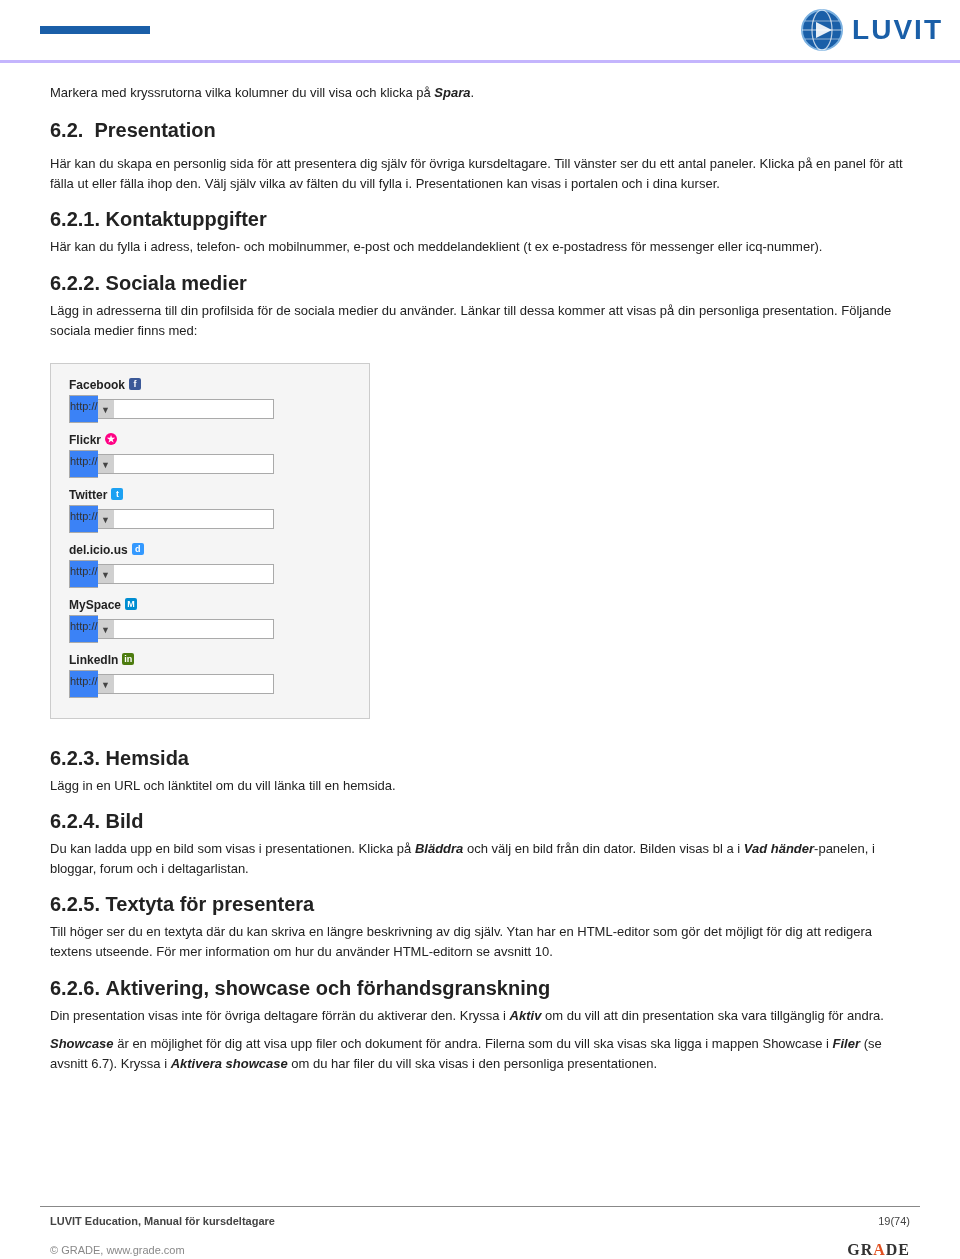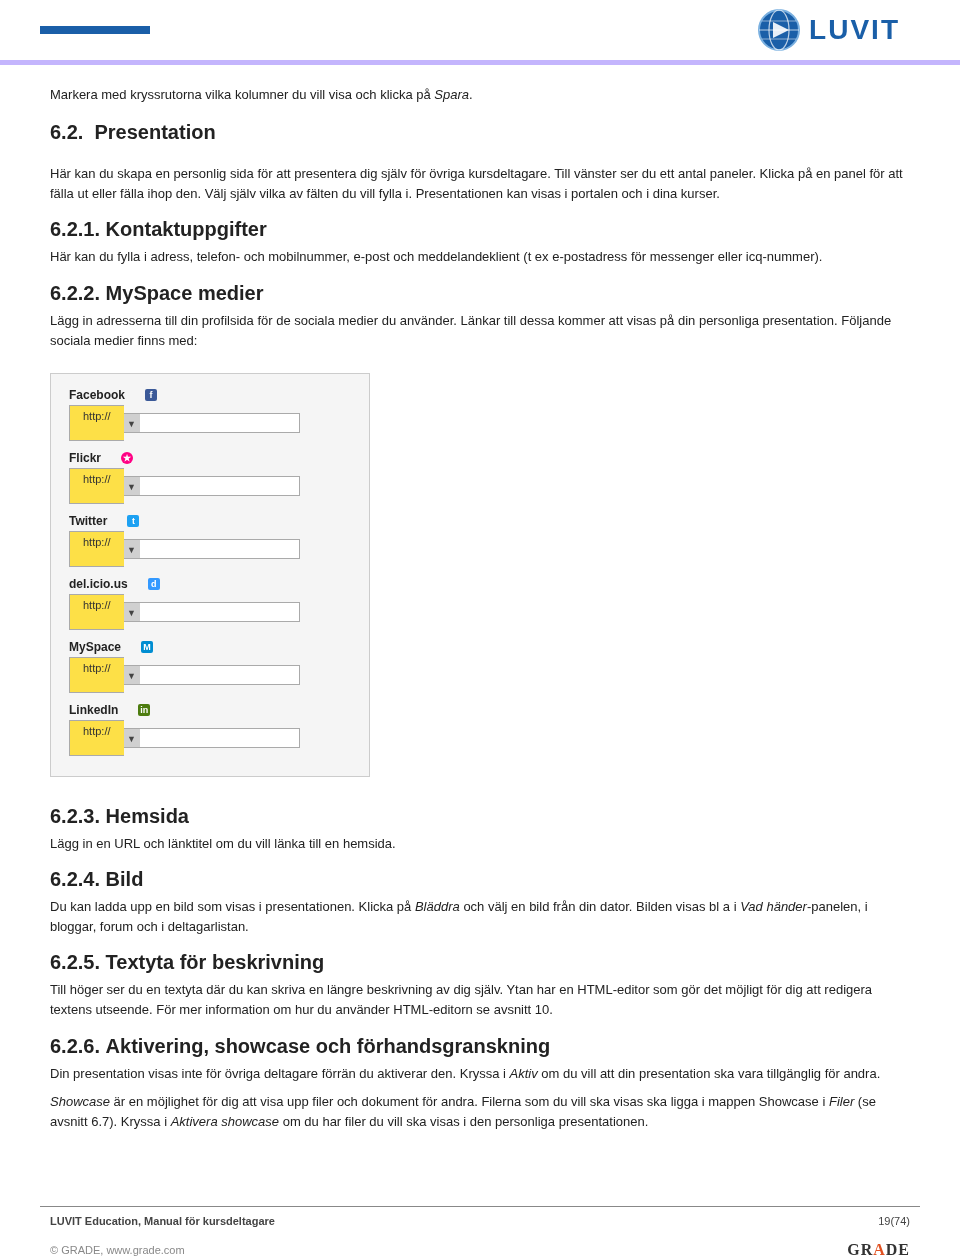--- a/index.html
+++ b/index.html
@@ -11,22 +11,22 @@
       width: 960px;
       min-height: 1259px;
       position: relative;
     }
 
     
     .header-bar {
       display: flex;
       align-items: center;
       justify-content: space-between;
-      padding: 8px 60px 8px 40px;
-      border-bottom: 5px solid #c4b5fd;
+      padding: 8px 17px 8px 40px;
+      border-bottom: 3px solid #c4b5fd;
     }
     .header-blue-line {
       width: 110px;
       height: 8px;
       background: #1a5fa8;
     }
     .logo-area {
       display: flex;
       align-items: center;
       gap: 8px;
@@ -46,72 +46,72 @@
     .content {
       padding: 20px 50px 20px 50px;
     }
 
     
     .section-heading {
       font-size: 20px;
       font-weight: bold;
       color: #222;
       margin-top: 16px;
-      margin-bottom: 20px;
+      margin-bottom: 12px;
     }
     .subsection-heading {
       font-size: 20px;
       font-weight: bold;
       color: #222;
       margin-top: 14px;
       margin-bottom: 6px;
     }
 
     p {
       line-height: 1.55;
       margin-bottom: 8px;
       font-size: 13px;
     }
 
-    em { font-style: italic; }
+    em { font-style: italic; font-weight: bold; }
 
     
     .social-form-area {
       border: 1px solid #ccc;
       background: #f5f5f5;
       padding: 14px 18px 10px 18px;
       margin: 14px 0 14px 0;
       display: inline-block;
       min-width: 320px;
     }
     .social-row {
       margin-bottom: 10px;
     }
     .social-label {
       font-size: 12px;
       font-weight: bold;
       color: #222;
       display: flex;
-      align-items: center;
-      gap: 20px;
+      align-items: flex-start;
+      gap: 4px;
       margin-bottom: 3px;
     }
     .social-input-row {
       display: flex;
       align-items: center;
       gap: 0;
     }
     .social-prefix-text {
       font-size: 11px;
       color: #333;
-      background: #fde047;
+      background: #3b82f6;
       border: 1px solid #aaa;
       border-right: none;
-      padding: 2px 13px;
-      height: 36px;
+      padding: 2px 0;
+      height: 28px;
       line-height: 16px;
     }
     .dropdown-arrow {
       display: inline-block;
       background: #d0d0d0;
       border: 1px solid #aaa;
       border-left: none;
       border-right: none;
       height: 20px;
       width: 16px;
@@ -235,21 +235,21 @@
   <p>Här kan du skapa en personlig sida för att presentera dig själv för övriga kursdeltagare. Till vänster ser du ett antal paneler. Klicka på en panel för att fälla ut eller fälla ihop den. Välj själv vilka av fälten du vill fylla i. Presentationen kan visas i portalen och i dina kurser.</p>
 
   
   <div class="subsection-heading">
     <span>6.2.1.</span>&nbsp;<span>Kontaktuppgifter</span>
   </div>
   <p>Här kan du fylla i adress, telefon- och mobilnummer, e-post och meddelandeklient (t ex e-postadress för messenger eller icq-nummer).</p>
 
   
   <div class="subsection-heading">
-    <span>6.2.2.</span>&nbsp;<span>MySpace medier</span>
+    <span>6.2.2.</span>&nbsp;<span>Sociala medier</span>
   </div>
   <p>Lägg in adresserna till din profilsida för de sociala medier du använder. Länkar till dessa kommer att visas på din personliga presentation. Följande sociala medier finns med:</p>
 
   
   <div class="social-form-area">
 
     
     <div class="social-row">
       <div class="social-label">
         <span>Facebook</span>
@@ -338,21 +338,21 @@
   
   <div class="subsection-heading">
     <span>6.2.4.</span>&nbsp;<span>Bild</span>
   </div>
   <p>
     <span>Du kan ladda upp en bild som visas i presentationen. Klicka på </span><em>Bläddra</em><span> och välj en bild från din dator. Bilden visas bl a i </span><em>Vad händer</em><span>-panelen, i bloggar, forum och i deltagarlistan.</span>
   </p>
 
   
   <div class="subsection-heading">
-    <span>6.2.5.</span>&nbsp;<span>Textyta för beskrivning</span>
+    <span>6.2.5.</span>&nbsp;<span>Textyta för presentera</span>
   </div>
   <p>Till höger ser du en textyta där du kan skriva en längre beskrivning av dig själv. Ytan har en HTML-editor som gör det möjligt för dig att redigera textens utseende. För mer information om hur du använder HTML-editorn se avsnitt 10.</p>
 
   
   <div class="subsection-heading">
     <span>6.2.6.</span>&nbsp;<span>Aktivering, showcase och förhandsgranskning</span>
   </div>
   <p>
     <span>Din presentation visas inte för övriga deltagare förrän du aktiverar den. Kryssa i </span><em>Aktiv</em><span> om du vill att din presentation ska vara tillgänglig för andra.</span>
   </p>

